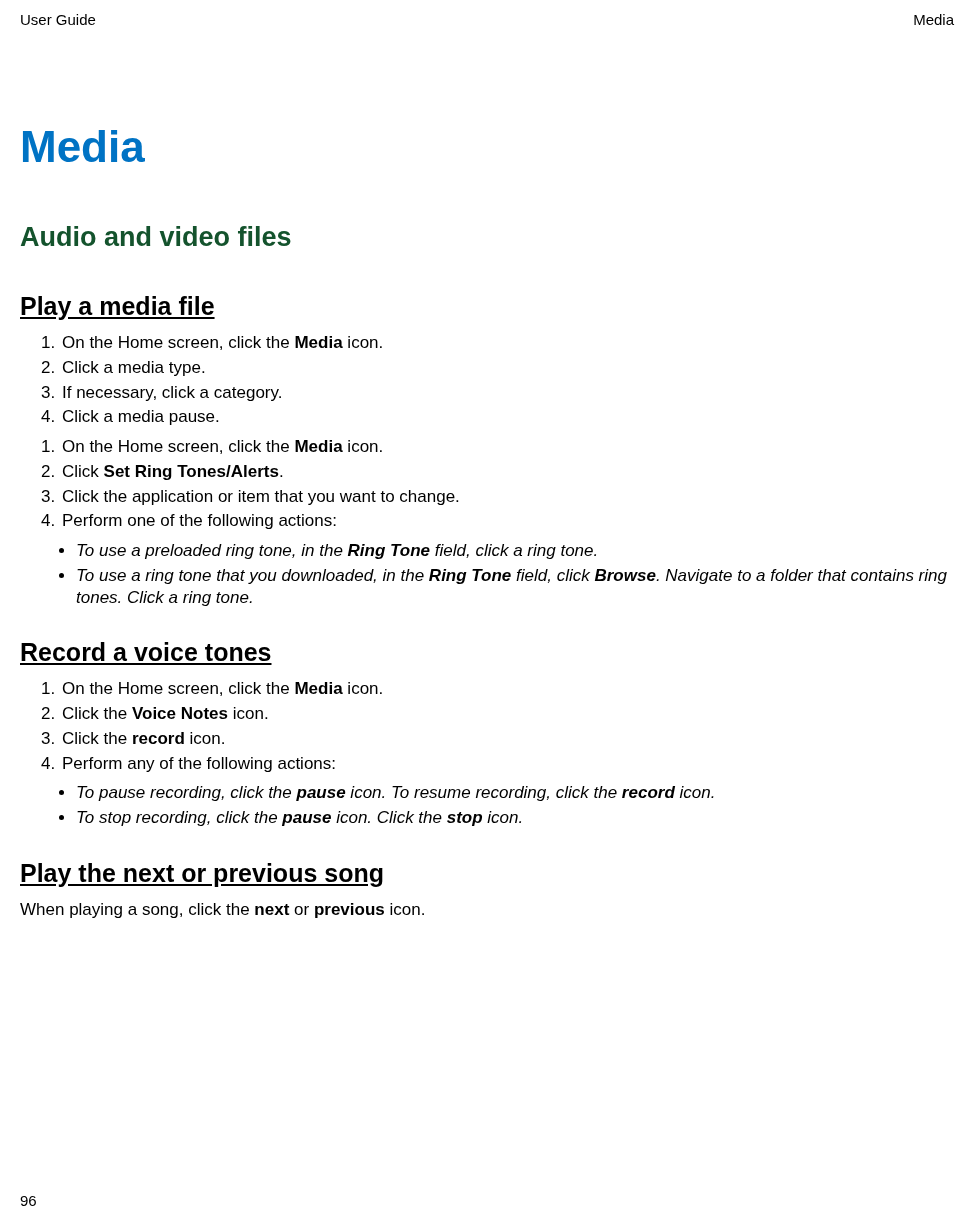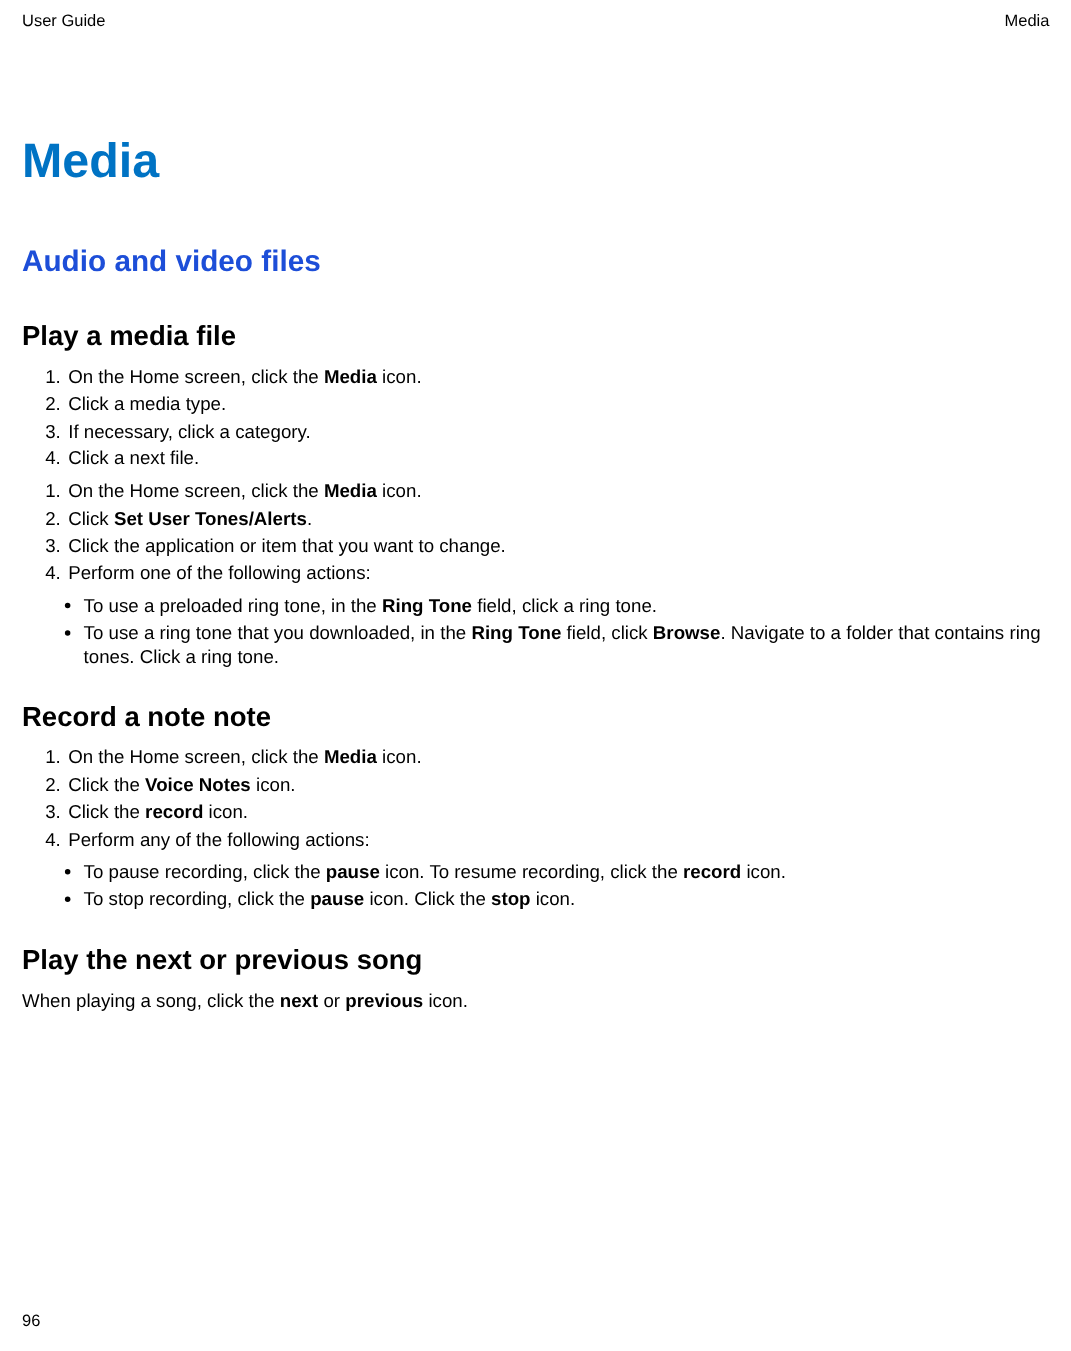--- a/index.html
+++ b/index.html
@@ -1,60 +1,60 @@
 <!DOCTYPE html>
 <html><head>
 <meta charset="utf-8">
 <style>
   html,body{margin:0;padding:0;background:#fff;color:#000;}
   body{width:974px;min-height:1228px;font-family:"Segoe UI",Tahoma,Arial,sans-serif;font-size:17px;line-height:1.28;position:relative;}
   .page{padding:10px 20px 0 20px;box-sizing:border-box;}
   .header{display:flex;justify-content:space-between;font-size:15px;margin-bottom:90px;align-items:flex-end;}
   h1{font-size:44px;font-weight:700;color:#0073c4;margin:0 0 44px 0;}
-  h2{font-size:27px;font-weight:700;color:#1d4ed8;margin:0 0 36px 0;}
-  h3{font-size:25px;font-weight:700;margin:28px 0 10px 0;}
+  h2{font-size:27px;font-weight:700;color:#14532d;margin:0 0 36px 0;}
+  h3{font-size:25px;font-weight:700;margin:28px 0 10px 0;text-decoration:underline;}
   ol{margin:0 0 8px 0;padding-left:40px;}
   ol>li{padding-left:2px;margin-bottom:3px;}
   ul{list-style-type:disc;margin:2px 0 2px 0;padding-left:56px;}
-  ul>li{margin-bottom:3px;}
+  ul>li{margin-bottom:3px;font-style:italic;}
   .para{margin:14px 0 0 0;}
   .pagenum{position:absolute;bottom:18px;left:20px;font-size:15px;}
 </style>
 </head>
 <body>
 
 <div class="page">
   <div class="header">
     <span>User Guide</span>
     <span>Media</span>
   </div>
 
   <h1>Media</h1>
   <h2>Audio and video files</h2>
 
   <h3>Play a media file</h3>
   <ol>
     <li><span>On the Home screen, click the </span><b>Media</b><span> icon.</span></li>
     <li><span>Click a media type.</span></li>
     <li><span>If necessary, click a category.</span></li>
-    <li><span>Click a next file.</span></li>
+    <li><span>Click a media pause.</span></li>
   </ol>
 
   <ol>
     <li><span>On the Home screen, click the </span><b>Media</b><span> icon.</span></li>
-    <li><span>Click </span><b>Set User Tones/Alerts</b><span>.</span></li>
+    <li><span>Click </span><b>Set Ring Tones/Alerts</b><span>.</span></li>
     <li>Click the application or item that you want to change.</li>
     <li>Perform one of the following actions:</li>
   </ol>
   <ul>
     <li><span>To use a preloaded ring tone, in the </span><b>Ring Tone</b><span> field, click a ring tone.</span></li>
     <li><span>To use a ring tone that you downloaded, in the </span><b>Ring Tone</b><span> field, click </span><b>Browse</b><span>. Navigate to a folder that contains ring tones. Click a ring tone.</span></li>
   </ul>
 
-  <h3>Record a note note</h3>
+  <h3>Record a voice tones</h3>
   <ol>
     <li><span>On the Home screen, click the </span><b>Media</b><span> icon.</span></li>
     <li><span>Click the </span><b>Voice Notes</b><span> icon.</span></li>
     <li><span>Click the </span><b>record</b><span> icon.</span></li>
     <li>Perform any of the following actions:</li>
   </ol>
   <ul>
     <li><span>To pause recording, click the </span><b>pause</b><span> icon. To resume recording, click the </span><b>record</b><span> icon.</span></li>
     <li><span>To stop recording, click the </span><b>pause</b><span> icon. Click the </span><b>stop</b><span> icon.</span></li>
   </ul>

